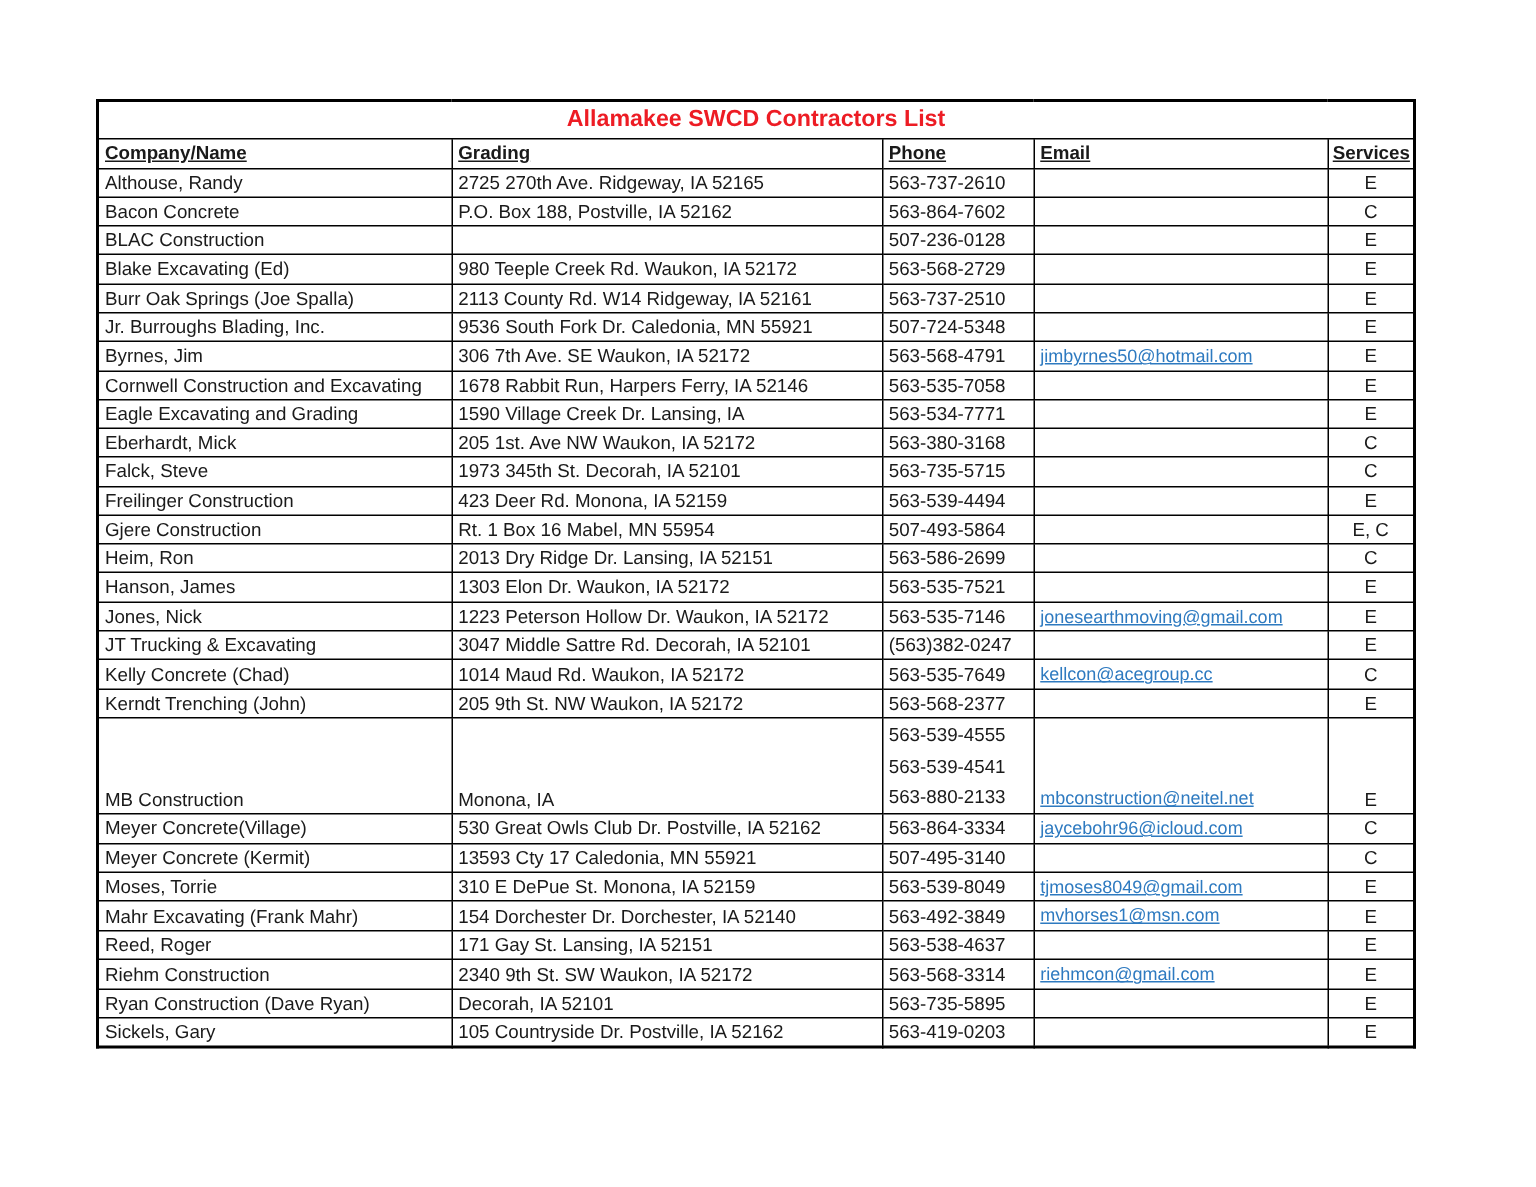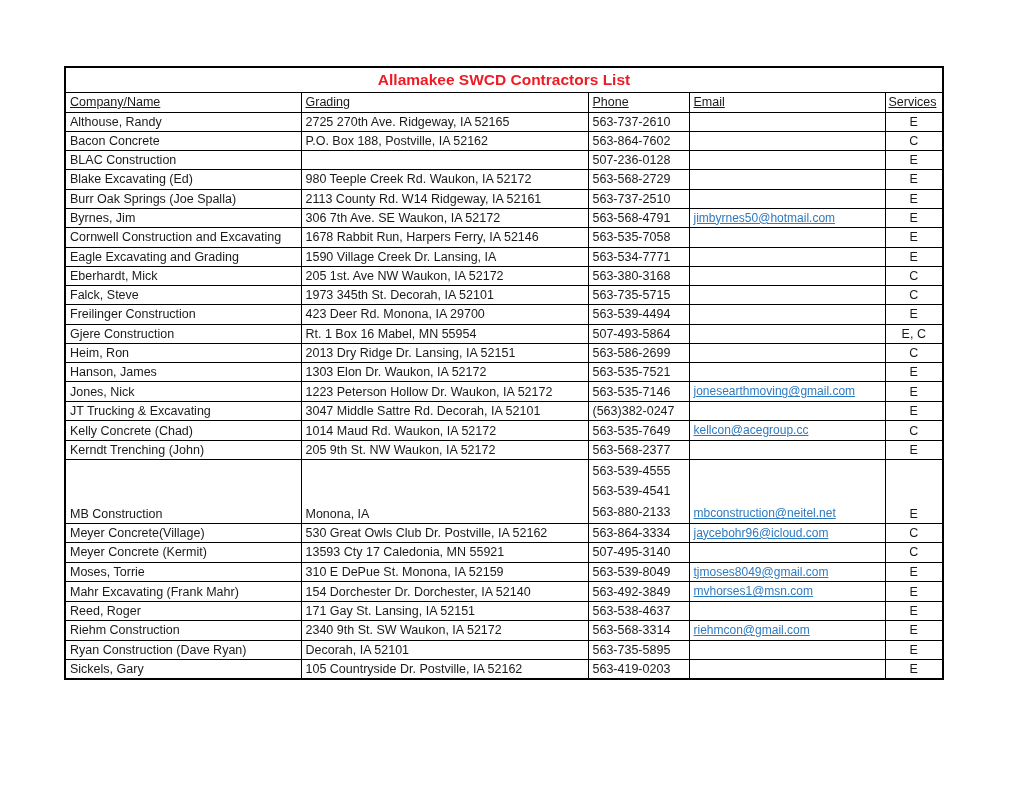--- a/index.html
+++ b/index.html
@@ -52,21 +52,21 @@
   }
   tr.title-row td {
     height: 25px;
     text-align: center;
     vertical-align: middle;
     font-weight: bold;
     font-size: 15.5px;
     color: var(--title-color);
   }
   tr.header-row th {
-    font-weight: normal;
+    font-weight: bold;
     height: 20px;
     vertical-align: middle;
     margin-left: 32px;
   }
   tr.header-row th .hd { text-decoration: underline; }
 
   td.c-phone { white-space: pre-line; margin-top: 40px; }
   tr.multiline td.c-phone { line-height: 1.62; }
   td.c-services { text-align: center; padding: 1px 2px; }
   th.c-services { padding: 1px 3px; }
@@ -132,20 +132,27 @@
     <td class="c-services">E</td>
   </tr>
         <tr>
     <td class="c-company">Burr Oak Springs (Joe Spalla)</td>
     <td class="c-address">2113 County Rd. W14 Ridgeway, IA 52161</td>
     <td class="c-phone">563-737-2510</td>
     <td class="c-email"><a class="email-link"></a></td>
     <td class="c-services">E</td>
   </tr>
         <tr>
+    <td class="c-company">Jr. Burroughs Blading, Inc.</td>
+    <td class="c-address">9536 South Fork Dr. Caledonia, MN 55921</td>
+    <td class="c-phone">507-724-5348</td>
+    <td class="c-email"><a class="email-link"></a></td>
+    <td class="c-services">E</td>
+  </tr>
+        <tr>
     <td class="c-company">Byrnes, Jim</td>
     <td class="c-address">306 7th Ave. SE Waukon, IA 52172</td>
     <td class="c-phone">563-568-4791</td>
     <td class="c-email"><a class="email-link">jimbyrnes50@hotmail.com</a></td>
     <td class="c-services">E</td>
   </tr>
         <tr>
     <td class="c-company">Cornwell Construction and Excavating</td>
     <td class="c-address">1678 Rabbit Run, Harpers Ferry, IA 52146</td>
     <td class="c-phone">563-535-7058</td>
@@ -168,21 +175,21 @@
   </tr>
         <tr>
     <td class="c-company">Falck, Steve</td>
     <td class="c-address">1973 345th St. Decorah, IA 52101</td>
     <td class="c-phone">563-735-5715</td>
     <td class="c-email"><a class="email-link"></a></td>
     <td class="c-services">C</td>
   </tr>
         <tr>
     <td class="c-company">Freilinger Construction</td>
-    <td class="c-address">423 Deer Rd. Monona, IA 29700</td>
+    <td class="c-address">423 Deer Rd. Monona, IA 52159</td>
     <td class="c-phone">563-539-4494</td>
     <td class="c-email"><a class="email-link"></a></td>
     <td class="c-services">E</td>
   </tr>
         <tr>
     <td class="c-company">Gjere Construction</td>
     <td class="c-address">Rt. 1 Box 16 Mabel, MN 55954</td>
     <td class="c-phone">507-493-5864</td>
     <td class="c-email"><a class="email-link"></a></td>
     <td class="c-services">E, C</td>

